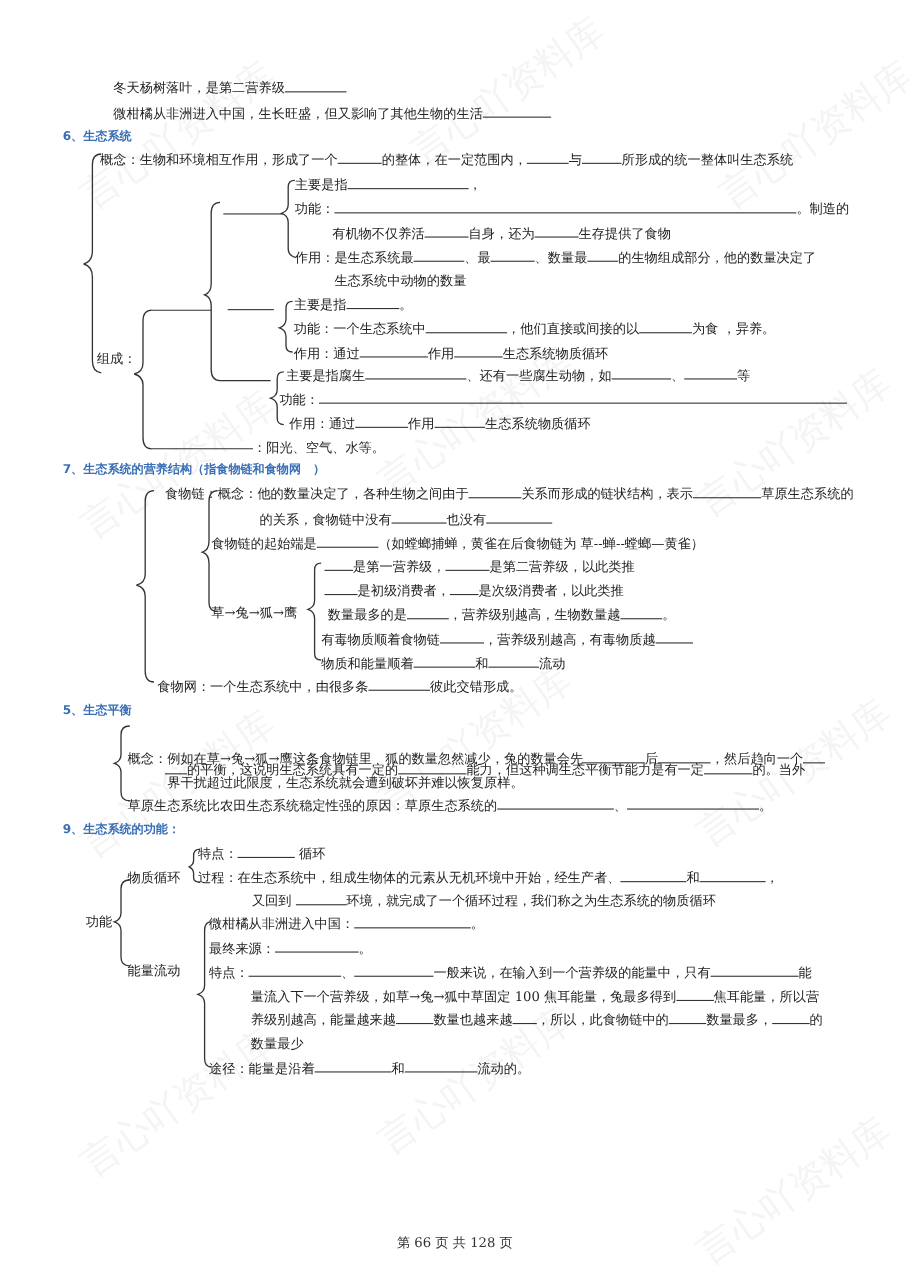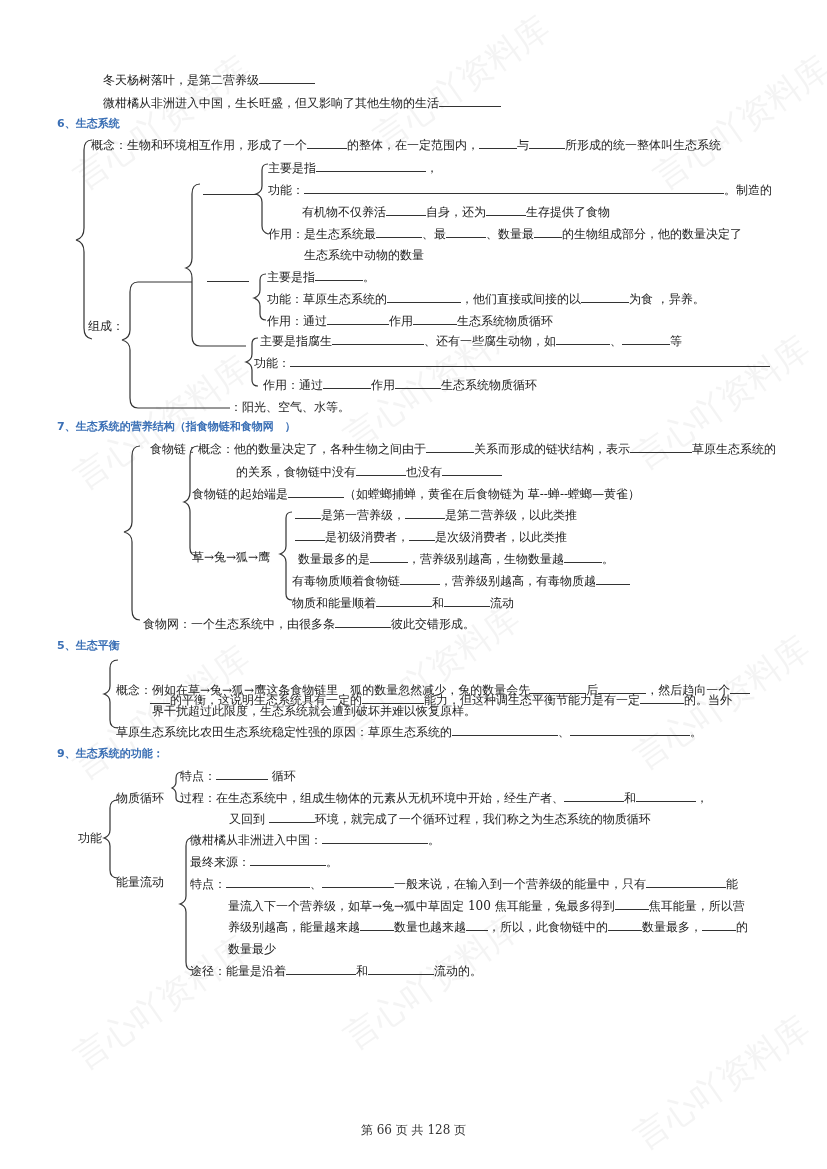--- a/index.html
+++ b/index.html
@@ -79,21 +79,21 @@
   <div class="t" style="left:268px;top:226px;">
     <span>作用：是生态系统最</span><span class="u" style="width:46px"></span><span>、最</span><span class="u" style="width:40px"></span><span>、数量最</span><span class="u" style="width:28px"></span><span>的生物组成部分，他的数量决定了</span>
   </div>
   <div class="t" style="left:304px;top:247px;">生态系统中动物的数量</div>
 
   <div class="hl" style="left:207px;top:281px;width:42px;"></div>
   <div class="t" style="left:267px;top:269px;">
     <span>主要是指</span><span class="u" style="width:48px"></span><span>。</span>
   </div>
   <div class="t" style="left:267px;top:291px;">
-    <span>功能：草原生态系统的</span><span class="u" style="width:74px"></span><span>，他们直接或间接的以</span><span class="u" style="width:48px"></span><span>为食 ，异养。</span>
+    <span>功能：一个生态系统中</span><span class="u" style="width:74px"></span><span>，他们直接或间接的以</span><span class="u" style="width:48px"></span><span>为食 ，异养。</span>
   </div>
   <div class="t" style="left:267px;top:313px;">
     <span>作用：通过</span><span class="u" style="width:62px"></span><span>作用</span><span class="u" style="width:44px"></span><span>生态系统物质循环</span>
   </div>
 
   <div class="t" style="left:88px;top:318px;">组成：</div>
 
   <div class="t" style="left:260px;top:333px;">
     <span>主要是指腐生</span><span class="u" style="width:92px"></span><span>、还有一些腐生动物，如</span><span class="u" style="width:54px"></span><span>、</span><span class="u" style="width:48px"></span><span>等</span>
   </div>

